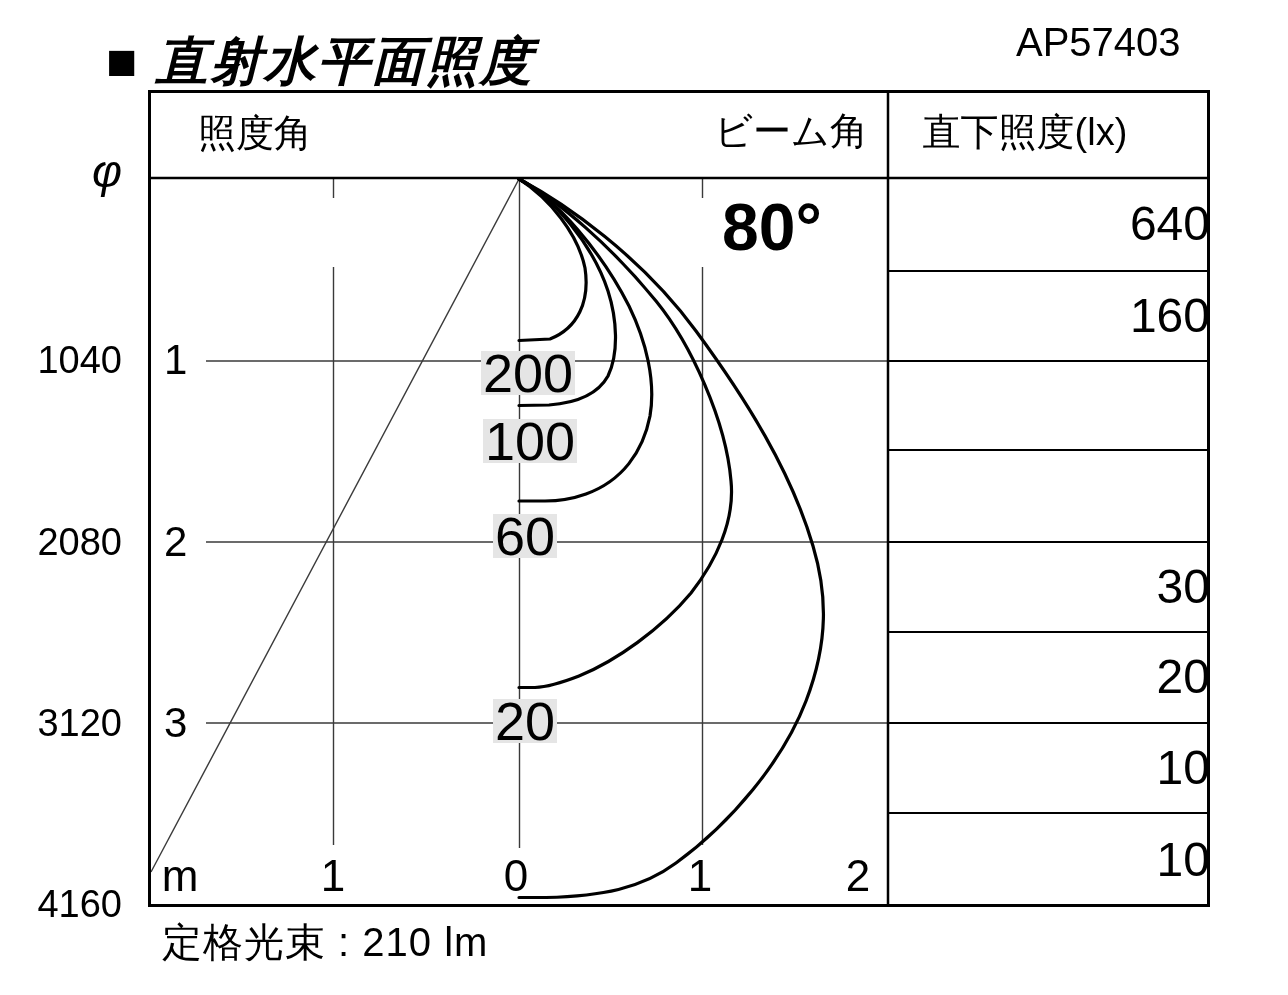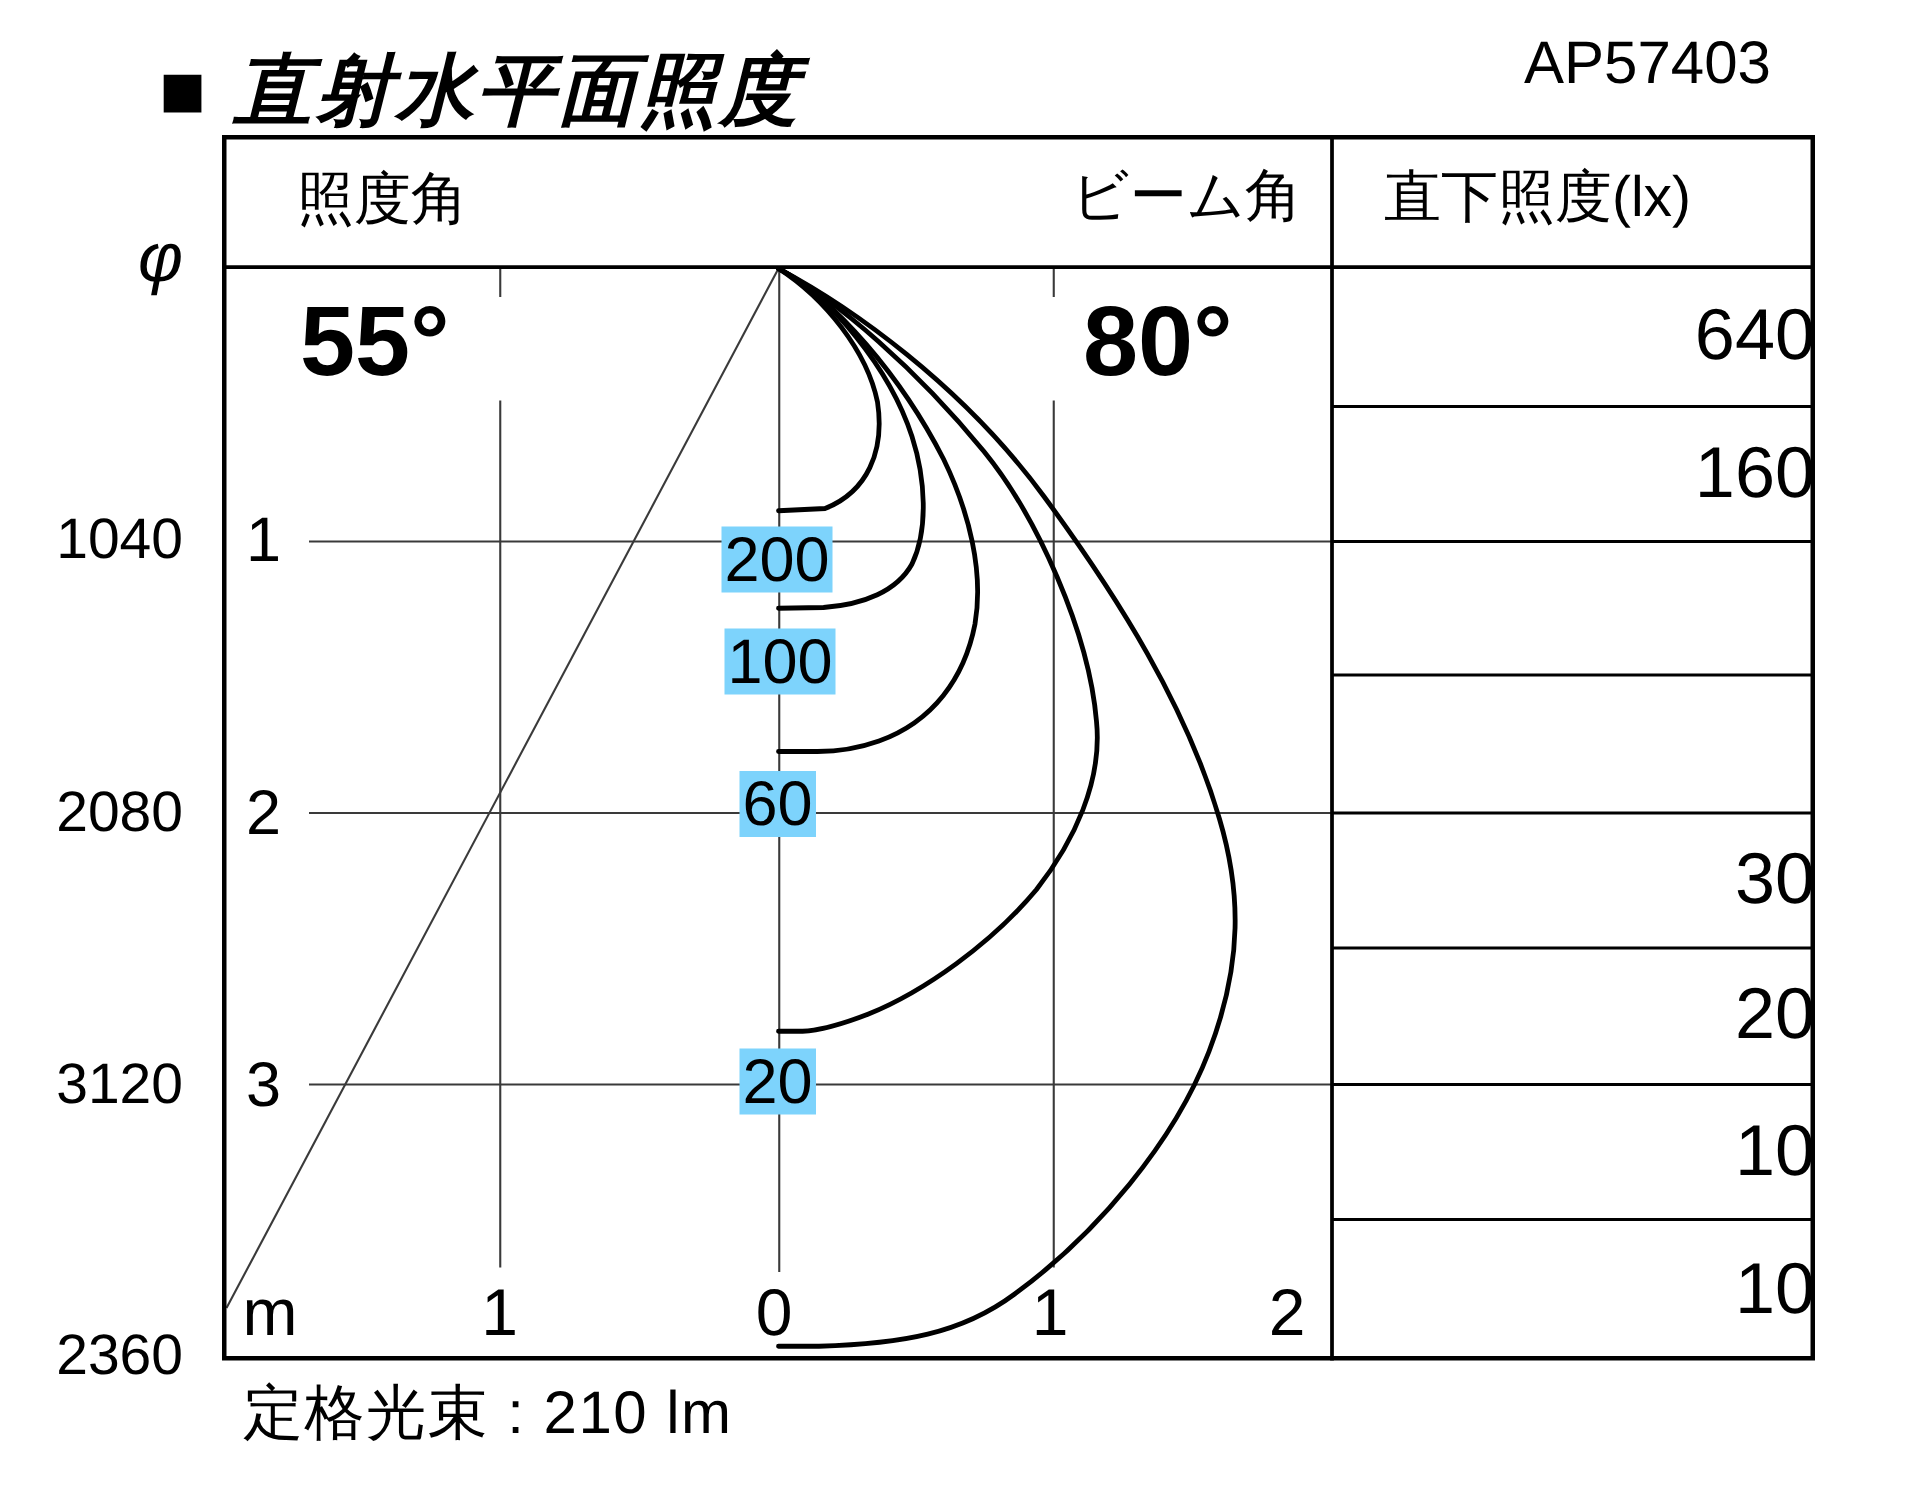--- a/index.html
+++ b/index.html
@@ -15,21 +15,21 @@
   .hdr{font-size:38px;}
   .hdr-left{left:198px;top:114px;}
   .hdr-beam{left:700px;top:112px;width:168px;text-align:right;}
   .hdr-lx{left:888px;top:113px;width:274px;text-align:center;}
   .angle{font-size:66px;font-weight:bold;}
   .angle-illum{left:200px;top:194px;}
   .angle-beam{left:722px;top:194px;}
   .phi-symbol{left:92px;top:148px;font-size:46px;font-style:italic;}
   .phi-label{left:18px;width:104px;text-align:right;font-size:38px;line-height:44px;}
   .dist-label{left:164px;width:34px;font-size:42px;line-height:44px;}
-  .curve-label{font-size:42px;line-height:44px;background:#7dd3fc;padding:0 2px;}
+  .curve-label{font-size:54px;line-height:44px;background:#e5e5e5;padding:0 2px;}
   .x-label{width:44px;text-align:center;font-size:44px;line-height:46px;}
   .cell-value{left:888px;width:322px;text-align:right;font-size:48px;line-height:48px;}
   .flux-note{left:162px;top:922px;font-size:40px;letter-spacing:1px;}
 </style>
 </head>
 <body>
 
 <div id="stage">
 
   <svg id="chart-svg" width="1288" height="995" viewBox="0 0 1288 995">
@@ -70,28 +70,27 @@
     </g>
   </svg>
 
   <div class="txt page-title">■ 直射水平面照度</div>
   <div class="txt product-code">AP57403</div>
 
   <div class="txt hdr hdr-left">照度角</div>
   <div class="txt hdr hdr-beam">ビーム角</div>
   <div class="txt hdr hdr-lx">直下照度(lx)</div>
 
-  <div class="txt angle angle-illum">55°</div>
   <div class="txt angle angle-beam">80°</div>
 
   <div class="txt phi-symbol">φ</div>
   <div class="txt phi-label" style="top:338px;">1040</div>
   <div class="txt phi-label" style="top:520px;">2080</div>
   <div class="txt phi-label" style="top:701px;">3120</div>
-  <div class="txt phi-label" style="top:882px;">2360</div>
+  <div class="txt phi-label" style="top:882px;">4160</div>
 
   <div class="txt dist-label" style="top:338px;">1</div>
   <div class="txt dist-label" style="top:520px;">2</div>
   <div class="txt dist-label" style="top:701px;">3</div>
 
   <div class="txt curve-label" style="left:481px;top:351px;">200</div>
   <div class="txt curve-label" style="left:483px;top:419px;">100</div>
   <div class="txt curve-label" style="left:493px;top:514px;">60</div>
   <div class="txt curve-label" style="left:493px;top:699px;">20</div>
 

